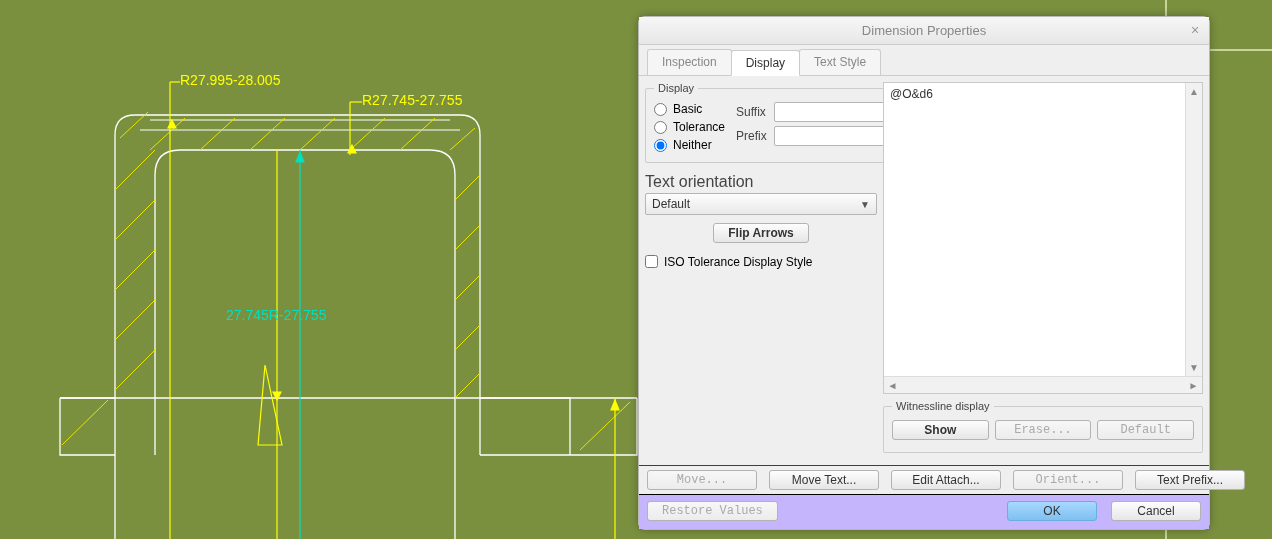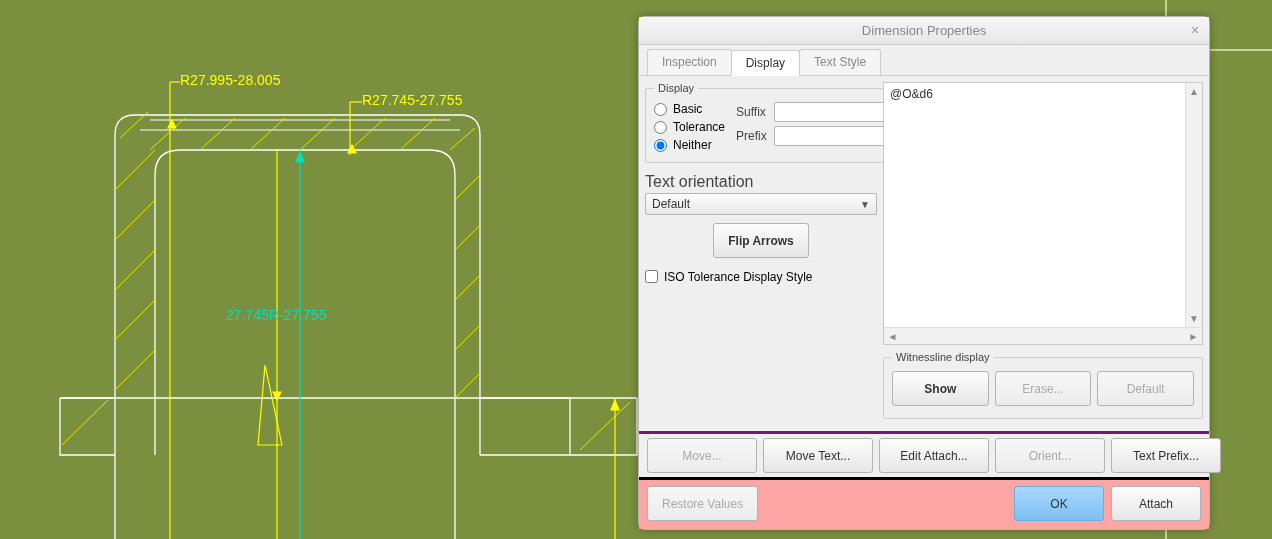--- a/index.html
+++ b/index.html
@@ -125,30 +125,30 @@
     width:100%; height:22px;
     background:linear-gradient(#fdfdfd,#e8e8e8);
     border:1px solid #b5b5b5; border-radius:2px;
     display:flex;align-items:center;justify-content:space-between;
     padding:0 6px; cursor:pointer;color:#333;
   }
   .select .caret { font-size:10px; color:#555; }
 
   .btn {
     display:inline-flex;align-items:center;justify-content:center;
-    height:35px;
+    height:20px;
     padding:8px 14px;
     background:linear-gradient(#fdfdfd,#e6e6e6);
     border:1px solid #b3b3b3;
     border-radius:3px;
     color:#333;
     cursor:pointer;
     font-size:12px;
   }
-  .btn.disabled { color:#aaa; cursor:default; background:linear-gradient(#f7f7f7,#ececec); }
+  .btn.disabled { color:#aaa; cursor:default; background:linear-gradient(#f7f7f7,#ececec);font-family:Liberation Mono, monospace; }
   .btn.primary { background:linear-gradient(#a8d8ff,#7fc0f0); border-color:#6aaee0; }
   .btn-center { display:flex; justify-content:center; margin:8px 0; }
   .btn-bold { font-weight:bold; }
 
   .chk-row { display:flex; align-items:flex-start; margin-top:4px; }
   .chk-row input { margin:0 6px 0 0; }
 
   .preview {
     flex:1;
     background:#fff;
@@ -172,32 +172,32 @@
   .preview .hscroll .arrow { width:17px;display:flex;align-items:center;justify-content:center;color:#888;font-size:10px; }
 
   .witness-group .btnrow { display:flex; gap:6px; margin-bottom:6px; }
   .witness-group .btnrow .btn { flex:1; }
   .chk-sub { display:flex; align-items:center; color:#aaa; }
   .chk-sub input { margin:0 6px 0 0; }
 
   .dialog-buttons {
     padding:4px 8px;
     display:flex;
-    gap:6px;
-    border-top:3px solid #701a75;
+    gap:12px;
+    border-top:1px solid #701a75;
     background:#efefef;
   }
   .dialog-buttons .btn { min-width:110px; }
 
   .dialog-footer {
     padding:6px 8px 8px 8px;
     display:flex;
     justify-content:space-between;
-    border-top:3px solid #000000;
-    background:#fca5a5;
+    border-top:1px solid #000000;
+    background:#c4b5fd;
   }
   .dialog-footer .btn { min-width:90px; }
 
   
   .dim-label { font-family: Arial, sans-serif; font-size:14px; }
 </style>
 </head>
 <body>
 
 <svg class="canvas" viewBox="0 0 1272 539">
@@ -356,18 +356,18 @@
   <div class="dialog-buttons">
     <div class="btn disabled">Move...</div>
     <div class="btn">Move Text...</div>
     <div class="btn">Edit Attach...</div>
     <div class="btn disabled">Orient...</div>
     <div class="btn">Text Prefix...</div>
   </div>
 
   <div class="dialog-footer">
     <div class="btn disabled">Restore Values</div>
-    <div style="display:flex;gap:7px;">
+    <div style="display:flex;gap:14px;">
       <div class="btn primary">OK</div>
-      <div class="btn">Attach</div>
+      <div class="btn">Cancel</div>
     </div>
   </div>
 </div>
 
 </body></html>

